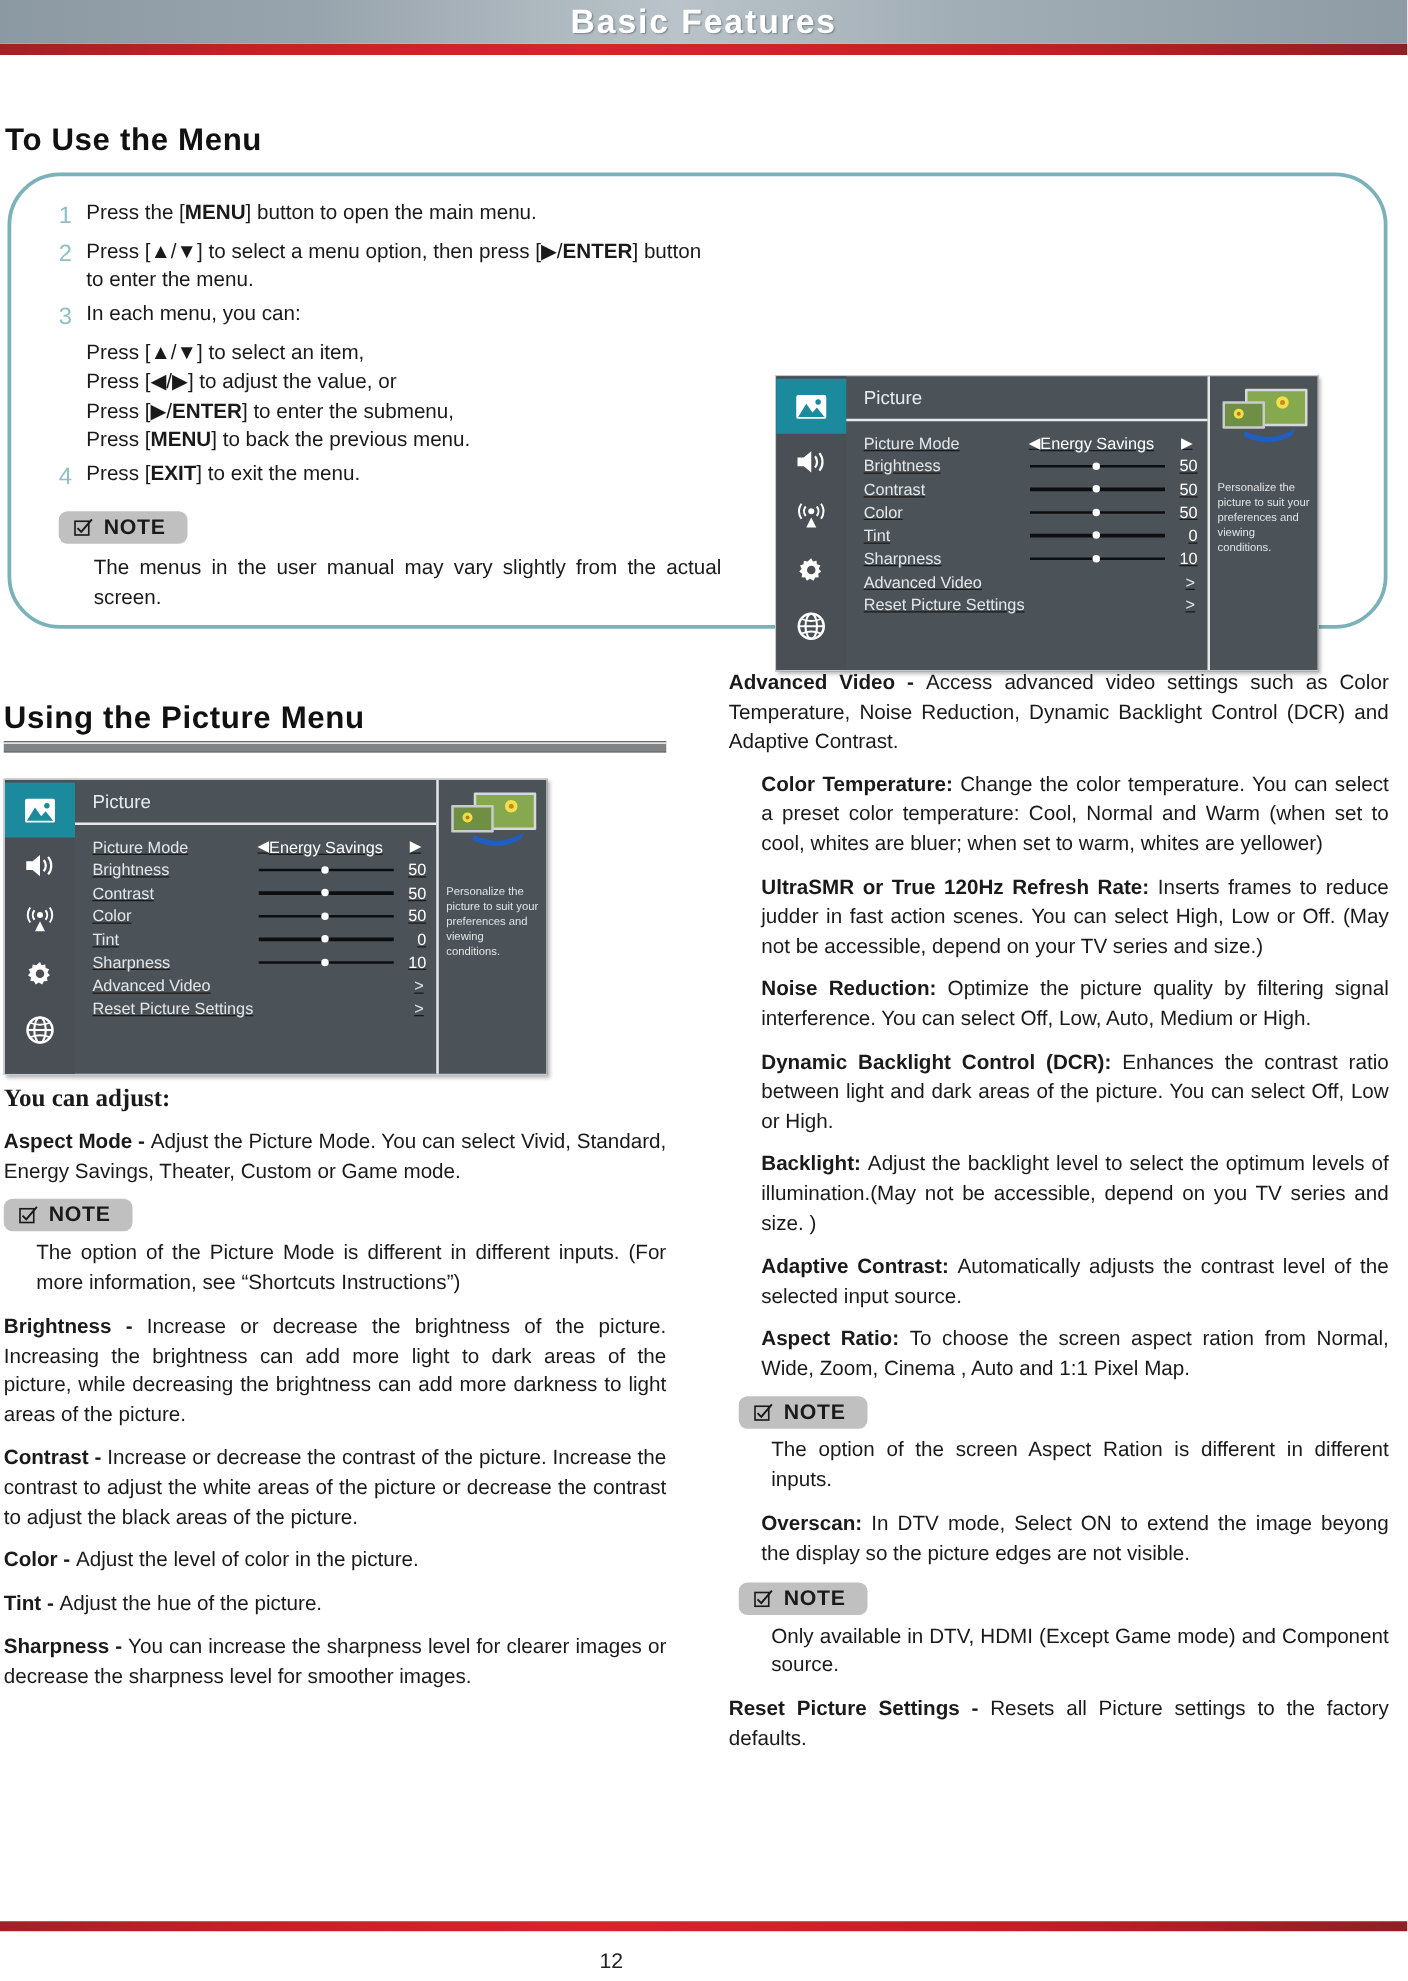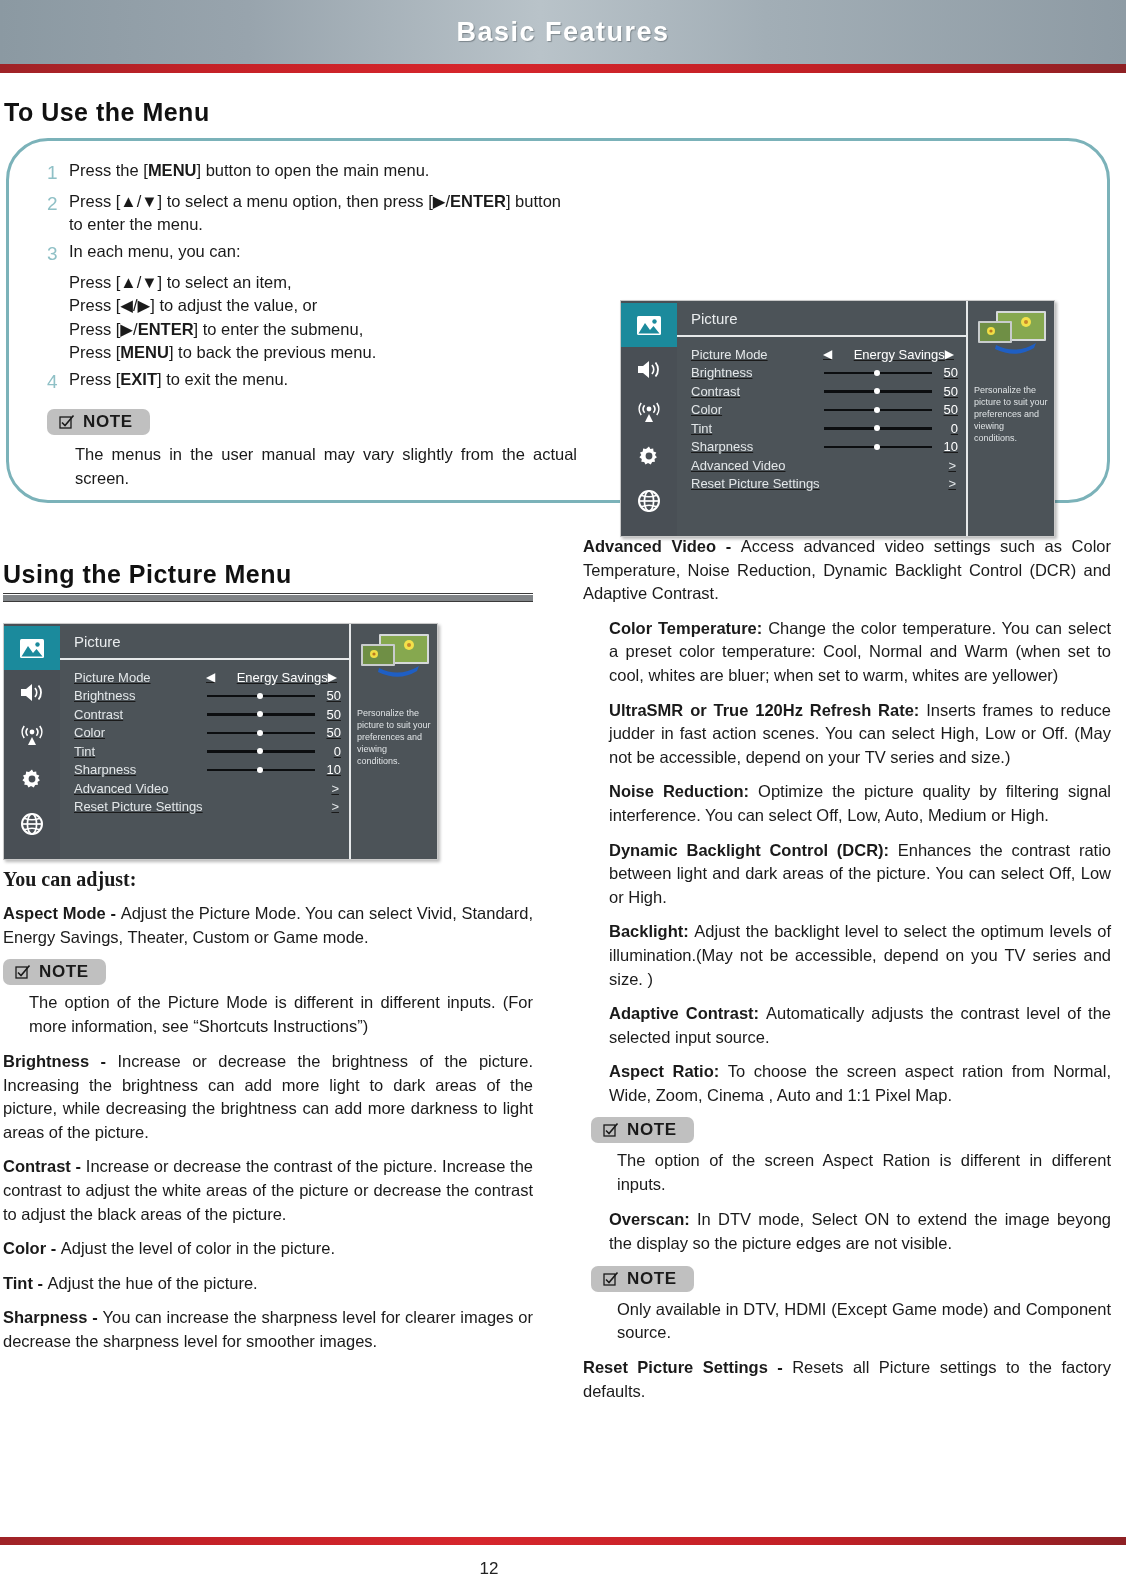--- a/index.html
+++ b/index.html
@@ -9,21 +9,21 @@
     height: 1585px;
     background: #ffffff;
     font-family: "Liberation Sans", sans-serif;
     color: #1a1a1a;
     position: relative;
     overflow: hidden;
   }
 
   
   .page-header {
-    height: 64px;
+    height: 35px;
     background: linear-gradient(to right,
         #8b99a2 0%, #98a4ad 22%, #b9c3c9 48%, #a2aeb6 68%, #8e9ba4 100%);
     display: flex;
     align-items: center;
     justify-content: center;
     position: relative;
   }
   .page-header-title {
     font-size: 27px;
     font-weight: bold;
@@ -160,21 +160,21 @@
     align-items: center;
     height: 18.5px;
     color: #e3e7e9;
     font-size: 13px;
   }
   .osd-row .lbl { width: 132px; flex: 0 0 132px; }
   .osd-row .arrow-l,
   .osd-row .arrow-r { font-size: 12px; color: #ffffff; }
   .osd-row .mode-val {
     flex: 1;
-    text-align: right;
+    text-align: left;
     color: #ffffff;
   }
   .slider-wrap {
     flex: 1;
     display: flex;
     align-items: center;
     justify-content: center;
   }
   .slider {
     position: relative;

